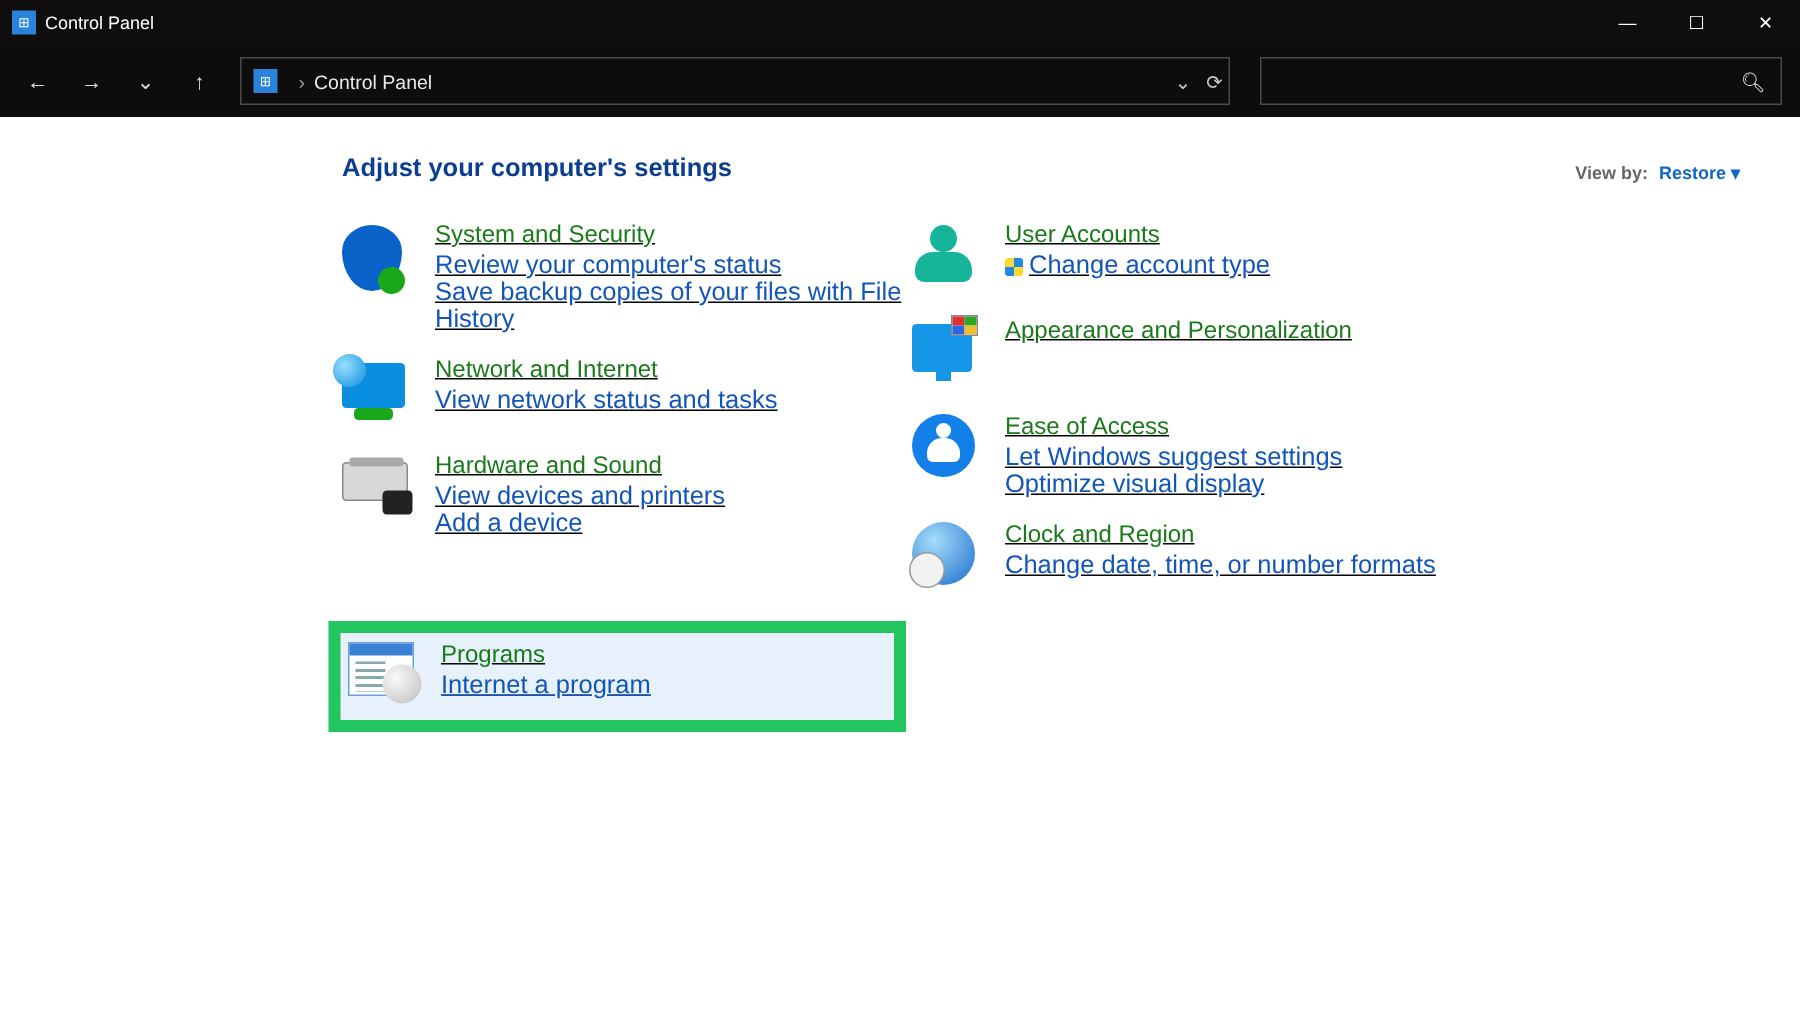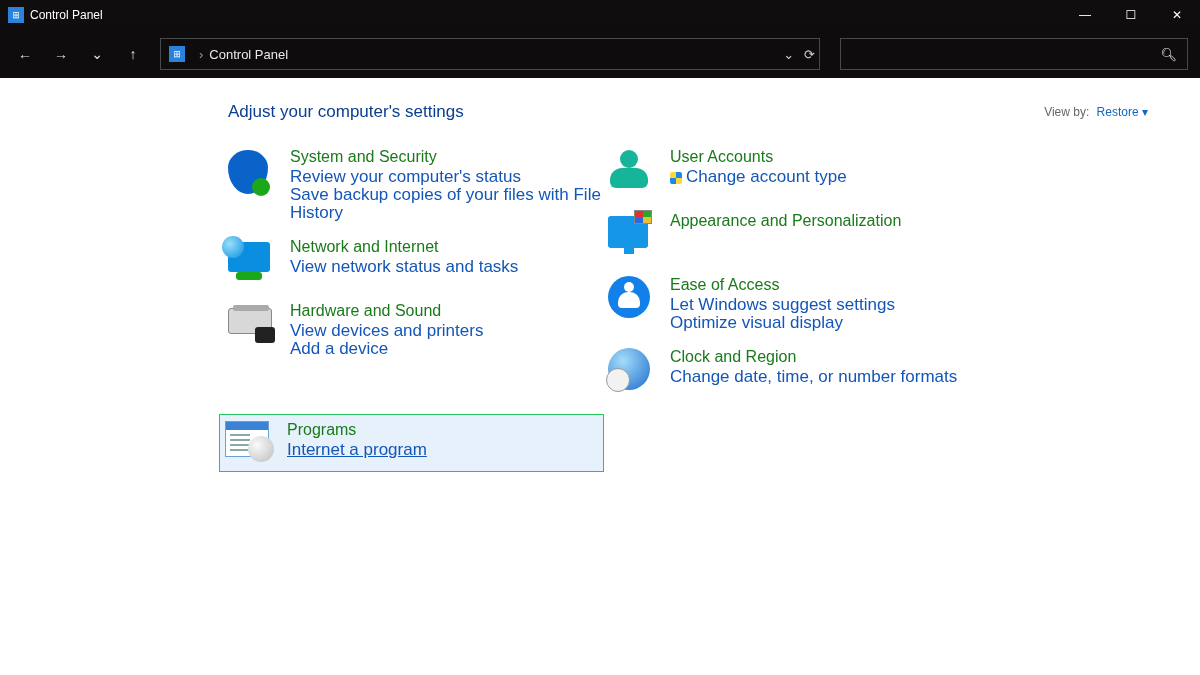--- a/index.html
+++ b/index.html
@@ -82,22 +82,23 @@
     justify-content: flex-end;
   }
   .content {
     padding: 24px 0 0 0;
     position: relative;
     height: calc(675px - 30px - 48px);
     background:#fff;
   }
   .heading-row {
     display: flex;
-    align-items: center;
-    padding: 0 52px 20px 228px;
+    align-items: flex-end;
+    padding: 0 40px 20px 228px;
+    font-weight: bold;
   }
   .heading {
     color: #0b3e91;
     font-size: 17px;
   }
   .viewby {
     margin-left: auto;
     font-size: 12px;
     color: #666;
   }
@@ -114,41 +115,41 @@
     display: flex;
     padding: 6px 0 10px 0;
     position: relative;
   }
   .cat-icon {
     width: 48px; height: 48px;
     margin-right: 14px;
     flex-shrink: 0;
     position: relative;
   }
-  .cat-body { padding-top: 0px; }
+  .cat-body { padding-top: 0px; text-decoration: underline; }
   .cat-title {
     color: #1a7a1a;
     font-size: 16px;
     display: block;
     margin-bottom: 2px;
   }
   .cat-link {
     color: #1456b8;
     font-size: 17px;
     display: block;
     line-height: 18px;
   }
   
   .programs-row {
     position: absolute;
     left: 219px;
     top: 336px;
     width: 385px;
-    height: 58px;
-    border: 1px solid #22c55e;
+    height: 74px;
+    border: 8px solid #22c55e;
     background: #e6f1fb;
     display:flex;
     align-items:flex-start;
     padding: 6px 4px 12px 5px;
   }
   .programs-row .cat-link { text-decoration: underline; }
   
   .ic-shield { width:40px;height:44px;background:#0a63c9;border-radius:50% 50% 50% 50% / 40% 40% 60% 60%; position:relative; margin-top:2px;}
   .ic-shield::after{content:"";position:absolute;right:-2px;bottom:-2px;width:18px;height:18px;background:#1aa81a;border-radius:50%;}
   .ic-net { width:42px;height:30px;background:#0a8ee0;border-radius:3px;margin-top:4px; position:relative;}

